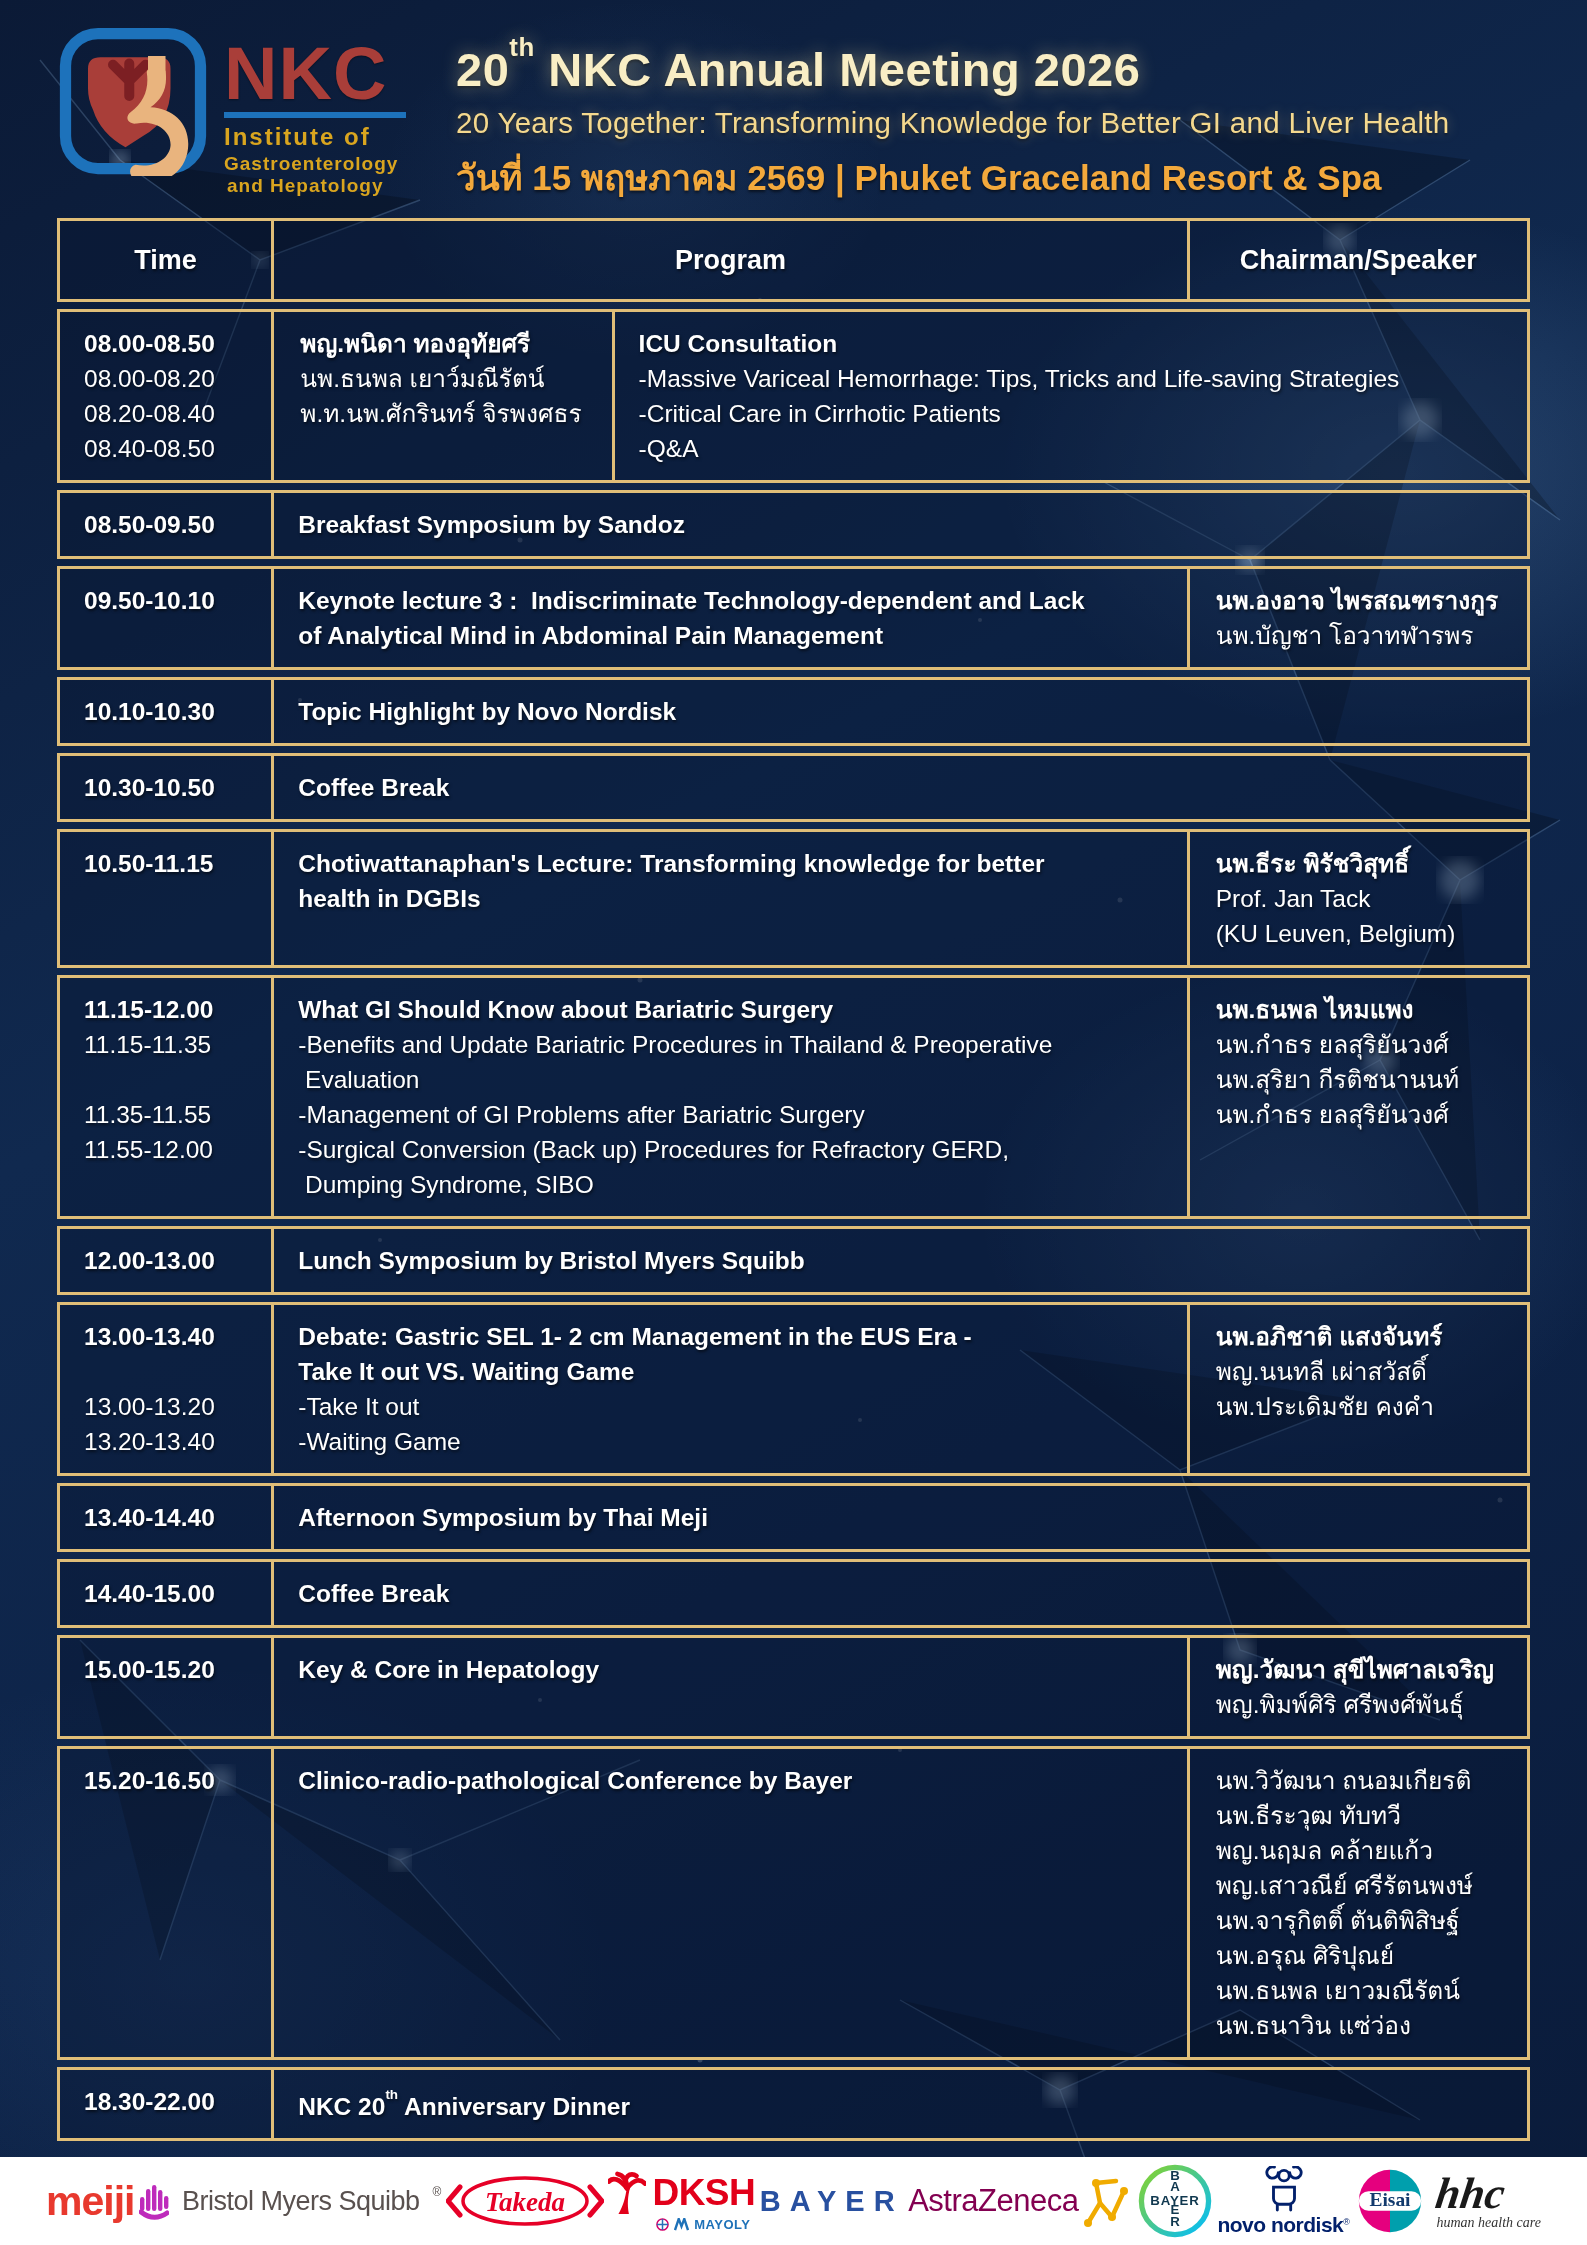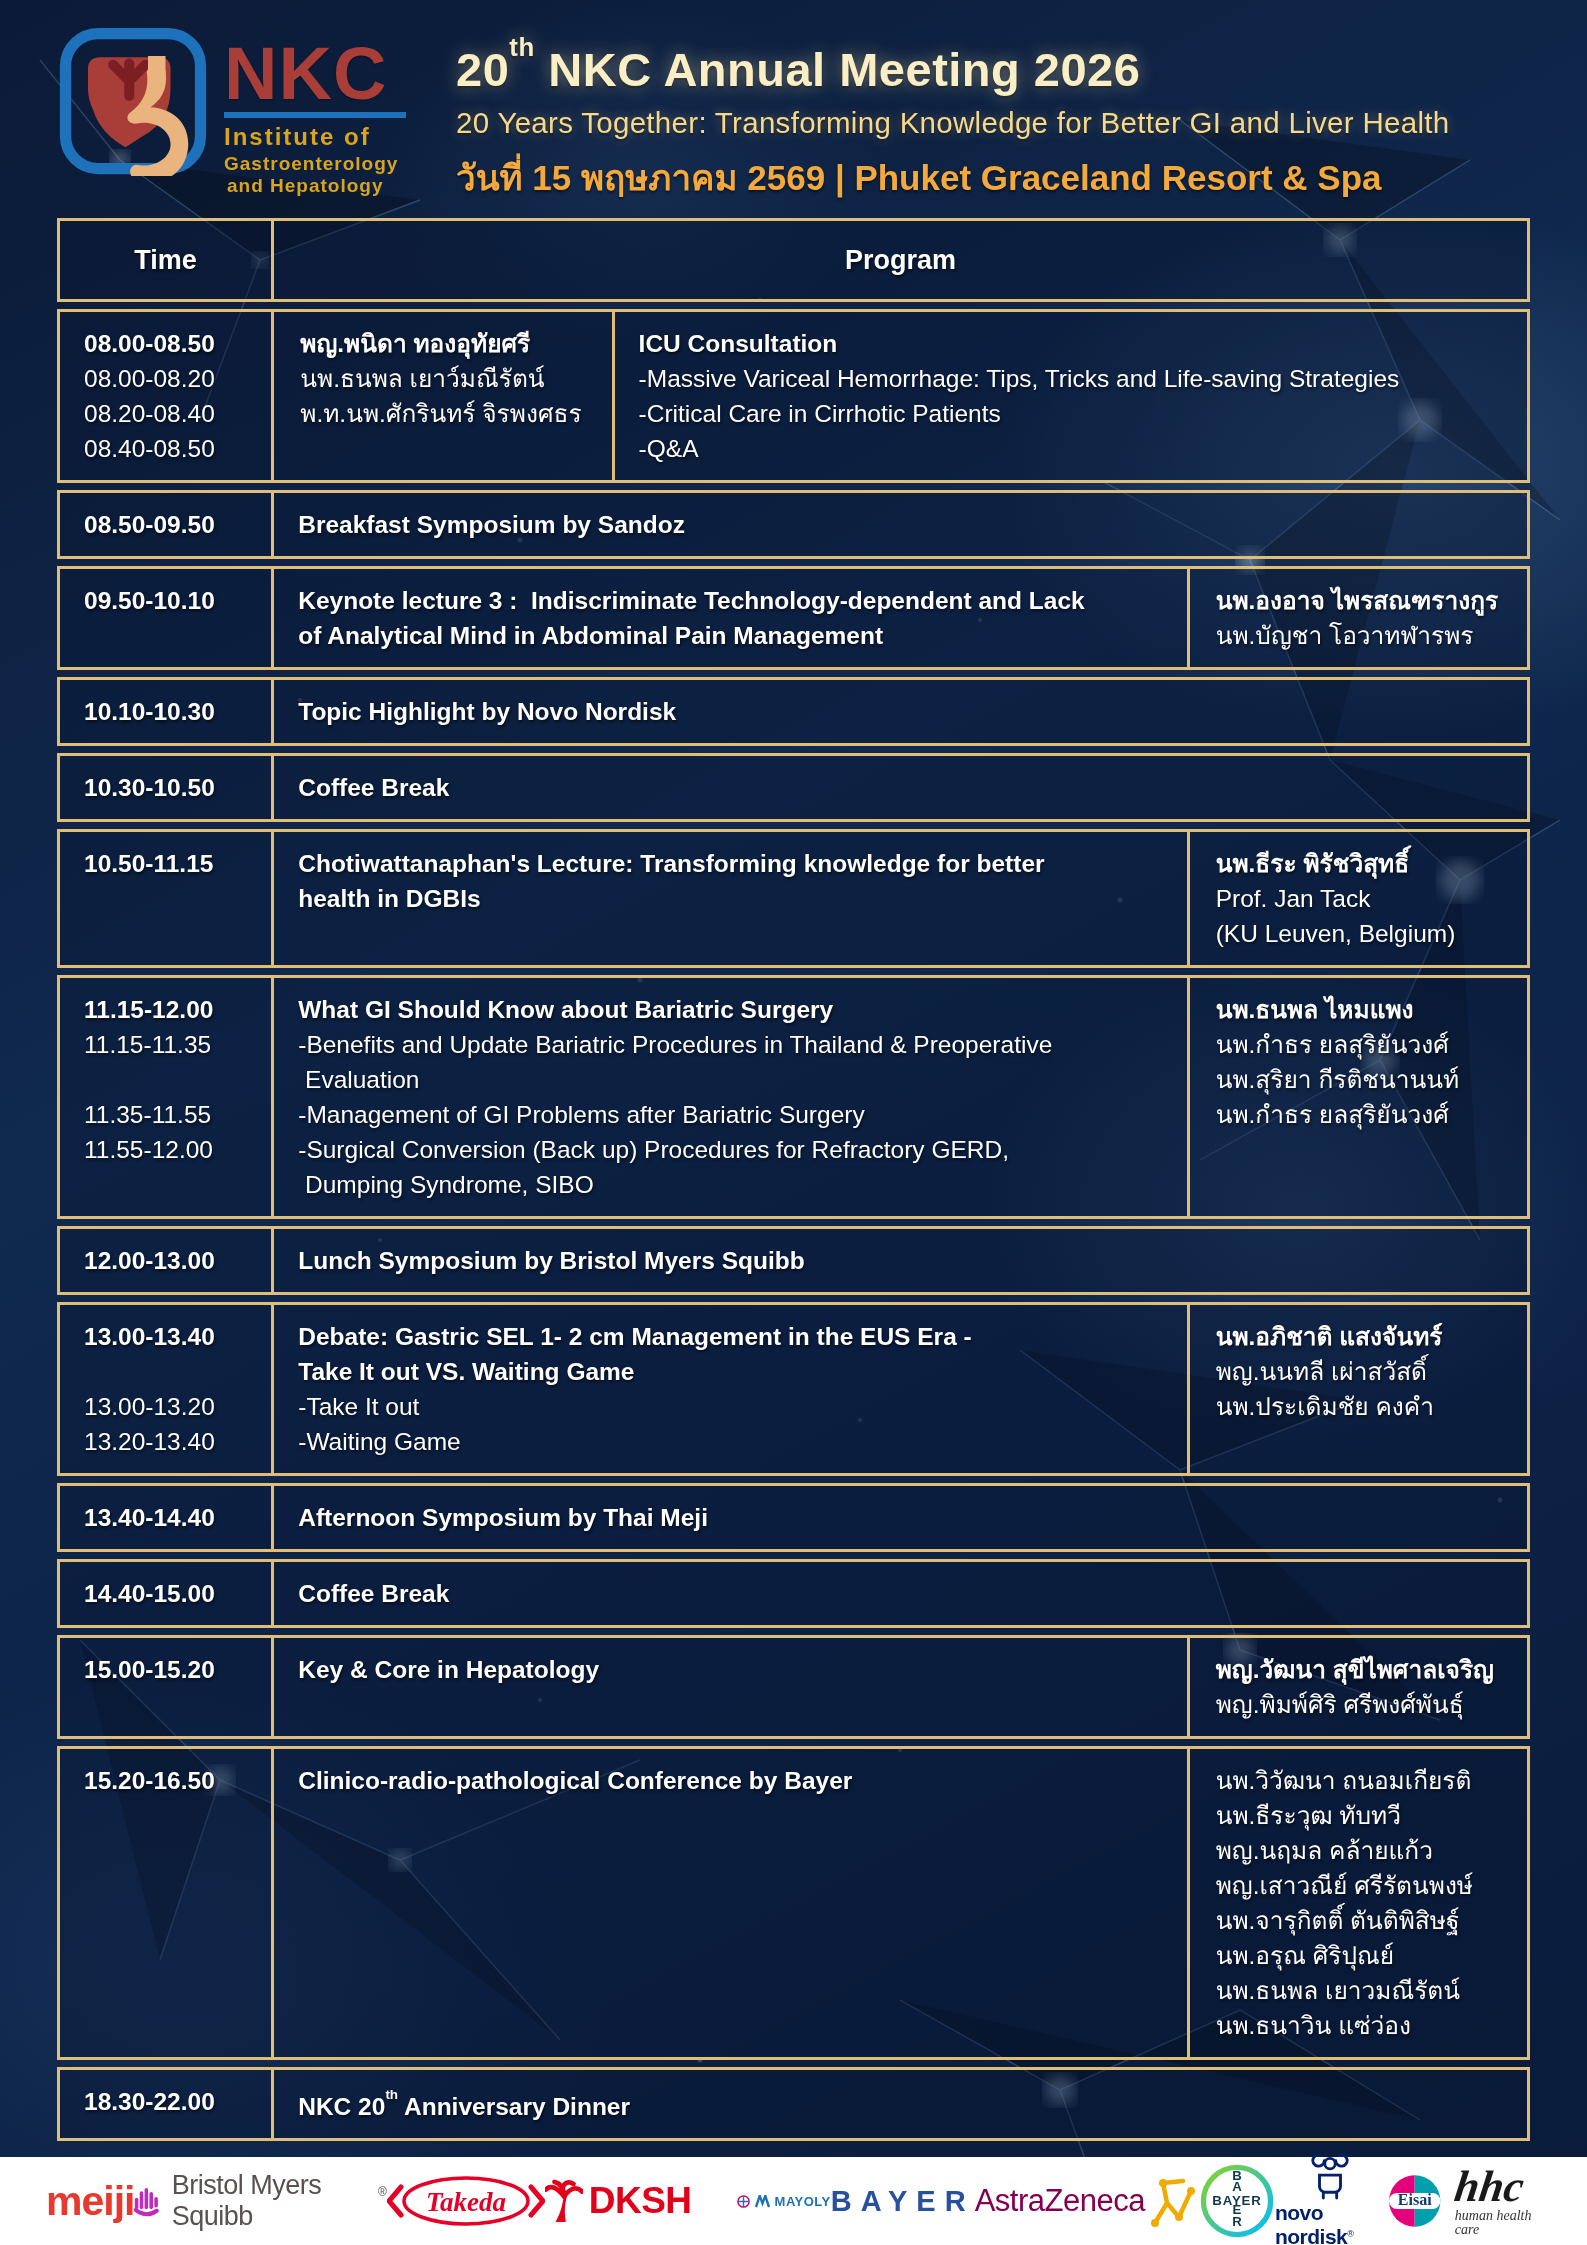--- a/index.html
+++ b/index.html
@@ -44,21 +44,21 @@
         text-shadow:1px 2px 3px rgba(0,0,0,.6);}
   .line.bold{font-weight:800;}
   
   .footer{position:absolute;left:0;right:0;bottom:0;height:88px;background:#ffffff;z-index:2;
           display:flex;align-items:center;justify-content:space-between;padding:0 46px;}
   .sponsor{display:flex;align-items:center;}
   .meiji{font-size:41px;font-weight:800;color:#e8392e;letter-spacing:-1px;}
   .bms{gap:13px;}
   .bms-label{font-size:27px;color:#59514f;font-weight:500;letter-spacing:-.5px;}
   .bms-reg{font-size:12px;color:#59514f;position:relative;top:-9px;}
-  .dksh-col{display:flex;align-items:center;gap:2px;}
+  .dksh-col{display:flex;flex-direction:column;align-items:center;gap:2px;}
   .dksh-row{display:flex;align-items:center;gap:6px;}
   .dksh-label{font-size:37px;font-weight:800;color:#e2001a;letter-spacing:-.5px;}
   .mayoly-row{display:flex;align-items:center;gap:5px;margin-left:43px;}
   .mayoly-label{font-size:13px;font-weight:800;color:#1d71b8;letter-spacing:.5px;}
   .sandoz{font-size:29px;font-weight:800;color:#2850a0;letter-spacing:9px;}
   .az{gap:2px;align-items:flex-start;}
   .az-label{font-size:31px;color:#830051;font-weight:500;letter-spacing:-.5px;padding-top:10px;}
   .novo-col{display:flex;flex-direction:column;align-items:center;gap:1px;}
   .novo-label{font-size:21px;font-weight:700;color:#02206b;letter-spacing:-.5px;}
   .novo-reg{font-size:9px;color:#02206b;position:relative;top:-7px;}
@@ -137,20 +137,21 @@
       <h1 class="title">20<sup>th</sup> NKC Annual Meeting 2026</h1>
       <div class="subtitle">20 Years Together: Transforming Knowledge for Better GI and Liver Health</div>
       <div class="datevenue">วันที่ 15 พฤษภาคม 2569 | Phuket Graceland Resort &amp; Spa</div>
     </div>
   </div>
 
   <div class="schedule">
     <div class="row head">
       <div class="cell time">Time</div>
       <div class="cell program">Program</div>
+      <div class="cell speaker">Chairman/Speaker</div>
     </div>
     <div id="rows">
         <div class="row">
     <div class="cell time">
             <div class="line bold">08.00-08.50</div>
             <div class="line">08.00-08.20</div>
             <div class="line">08.20-08.40</div>
             <div class="line">08.40-08.50</div>
           </div>
     <div class="cell speaker">

